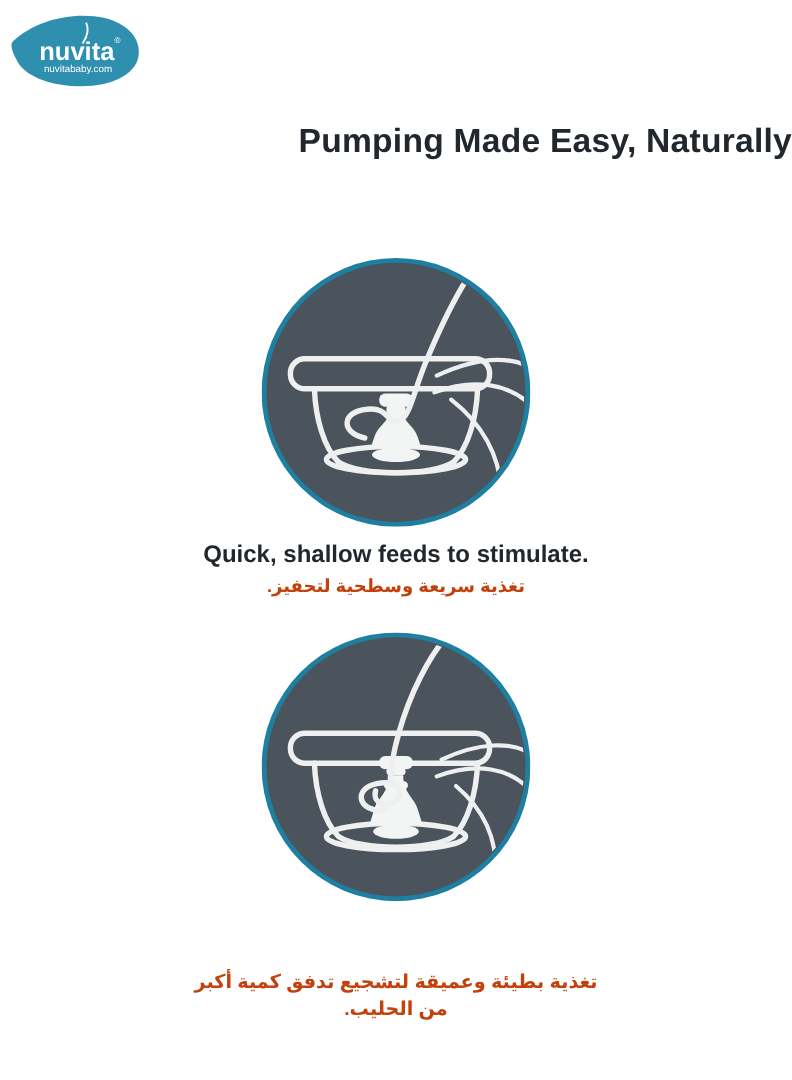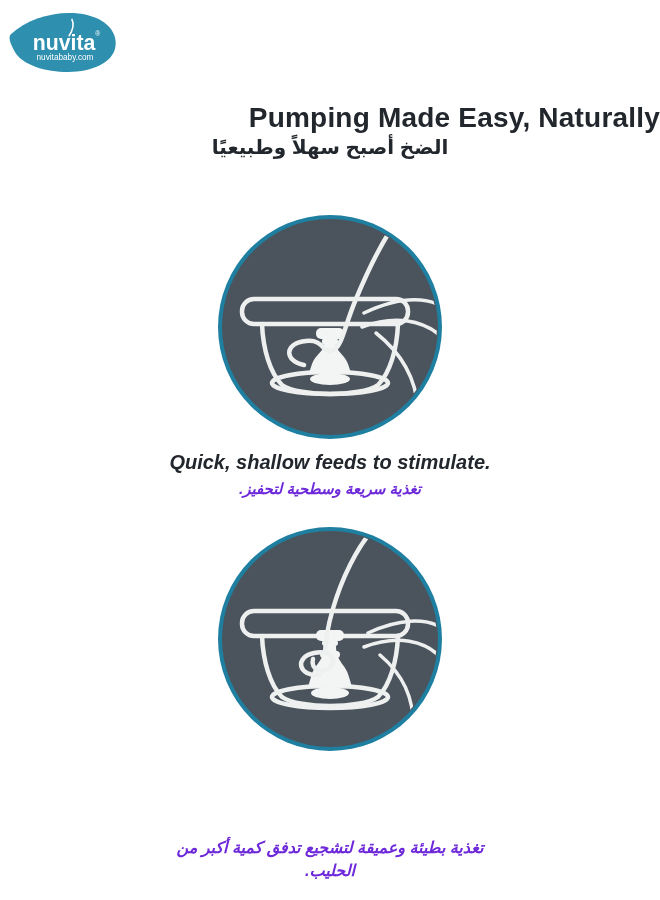--- a/index.html
+++ b/index.html
@@ -28,44 +28,43 @@
   }
 
   
   .circle-fig { position: absolute; left: 218px; width: 224px; height: 224px; }
   .fig-quick { top: 215px; }
   .fig-slow  { top: 527px; }
 
   
   .cap { position: absolute; left: 0; width: 660px; text-align: center; }
   .cap-en { font-size: 20px; font-weight: 600; line-height: 24px; color: #22272D; }
-  .cap-ar { font-size: 15px; font-weight: 600; line-height: 23px; direction: rtl; color: #6d28d9; }
+  .cap-ar { font-size: 15px; font-weight: 600; line-height: 23px; direction: rtl; color: #c2410c; }
   .cap1-en { top: 450px; }
   .cap1-ar { top: 477px; font-size: 15px; }
   .cap2-en { top: 762px; }
   .cap2-ar { top: 807px; font-size: 16px; }
-  .cap .wrap { display: inline-block; font-style: italic; }
+  .cap .wrap { display: inline-block; }
   .cap2-en .wrap { max-width: 340px; }
-  .cap2-ar .wrap { max-width: 350px; margin-top: 29px; }
+  .cap2-ar .wrap { max-width: 350px; }
 </style>
 </head>
 <body>
 
 <div class="page">
 
   <svg class="logo" viewBox="0 0 118 66" aria-hidden="true">
     <path d="M3 25 C22 7 55 -1 82 5 C102 10 114 23 111 39 C108 54 88 64 62 64 C39 64 15 57 7 43 C2 34 0 28 3 25 Z" fill="#2E8FAE"></path>
     <path d="M66 9 C69 15 67 21 63 27" stroke="#ffffff" stroke-width="1.6" fill="none"></path>
     <text x="58" y="41" text-anchor="middle" font-family="Liberation Sans, DejaVu Sans, sans-serif" font-size="22" font-weight="600" fill="#ffffff">nuvita</text>
     <text x="93" y="27" text-anchor="middle" font-family="Liberation Sans, DejaVu Sans, sans-serif" font-size="7" fill="#ffffff">®</text>
     <text x="59" y="52" text-anchor="middle" font-family="Liberation Sans, DejaVu Sans, sans-serif" font-size="8.5" fill="#ffffff">nuvitababy.com</text>
   </svg>
 
   <h1 class="title">Pumping Made Easy, Naturally</h1>
-  <h2 class="subtitle" dir="rtl">الضخ أصبح سهلاً وطبيعيًا</h2>
 
   <svg class="circle-fig fig-quick" viewBox="0 0 224 224" aria-hidden="true">
     <circle cx="112" cy="112" r="112" fill="#1F7FA0"></circle>
     <circle cx="112" cy="112" r="108" fill="#4B545C"></circle>
     <clipPath id="clipA">
         <circle cx="112" cy="112" r="107"></circle>
       </clipPath>
     <g clip-path="url(#clipA)" stroke="#EEF0F0" stroke-width="4.5" fill="none" stroke-linecap="round">
       <rect x="24" y="84" width="166" height="25" rx="12"></rect>
       <path d="M44 109 C45 134 52 158 64 170 C82 182 142 182 160 170 C172 158 179 134 180 109"></path>

